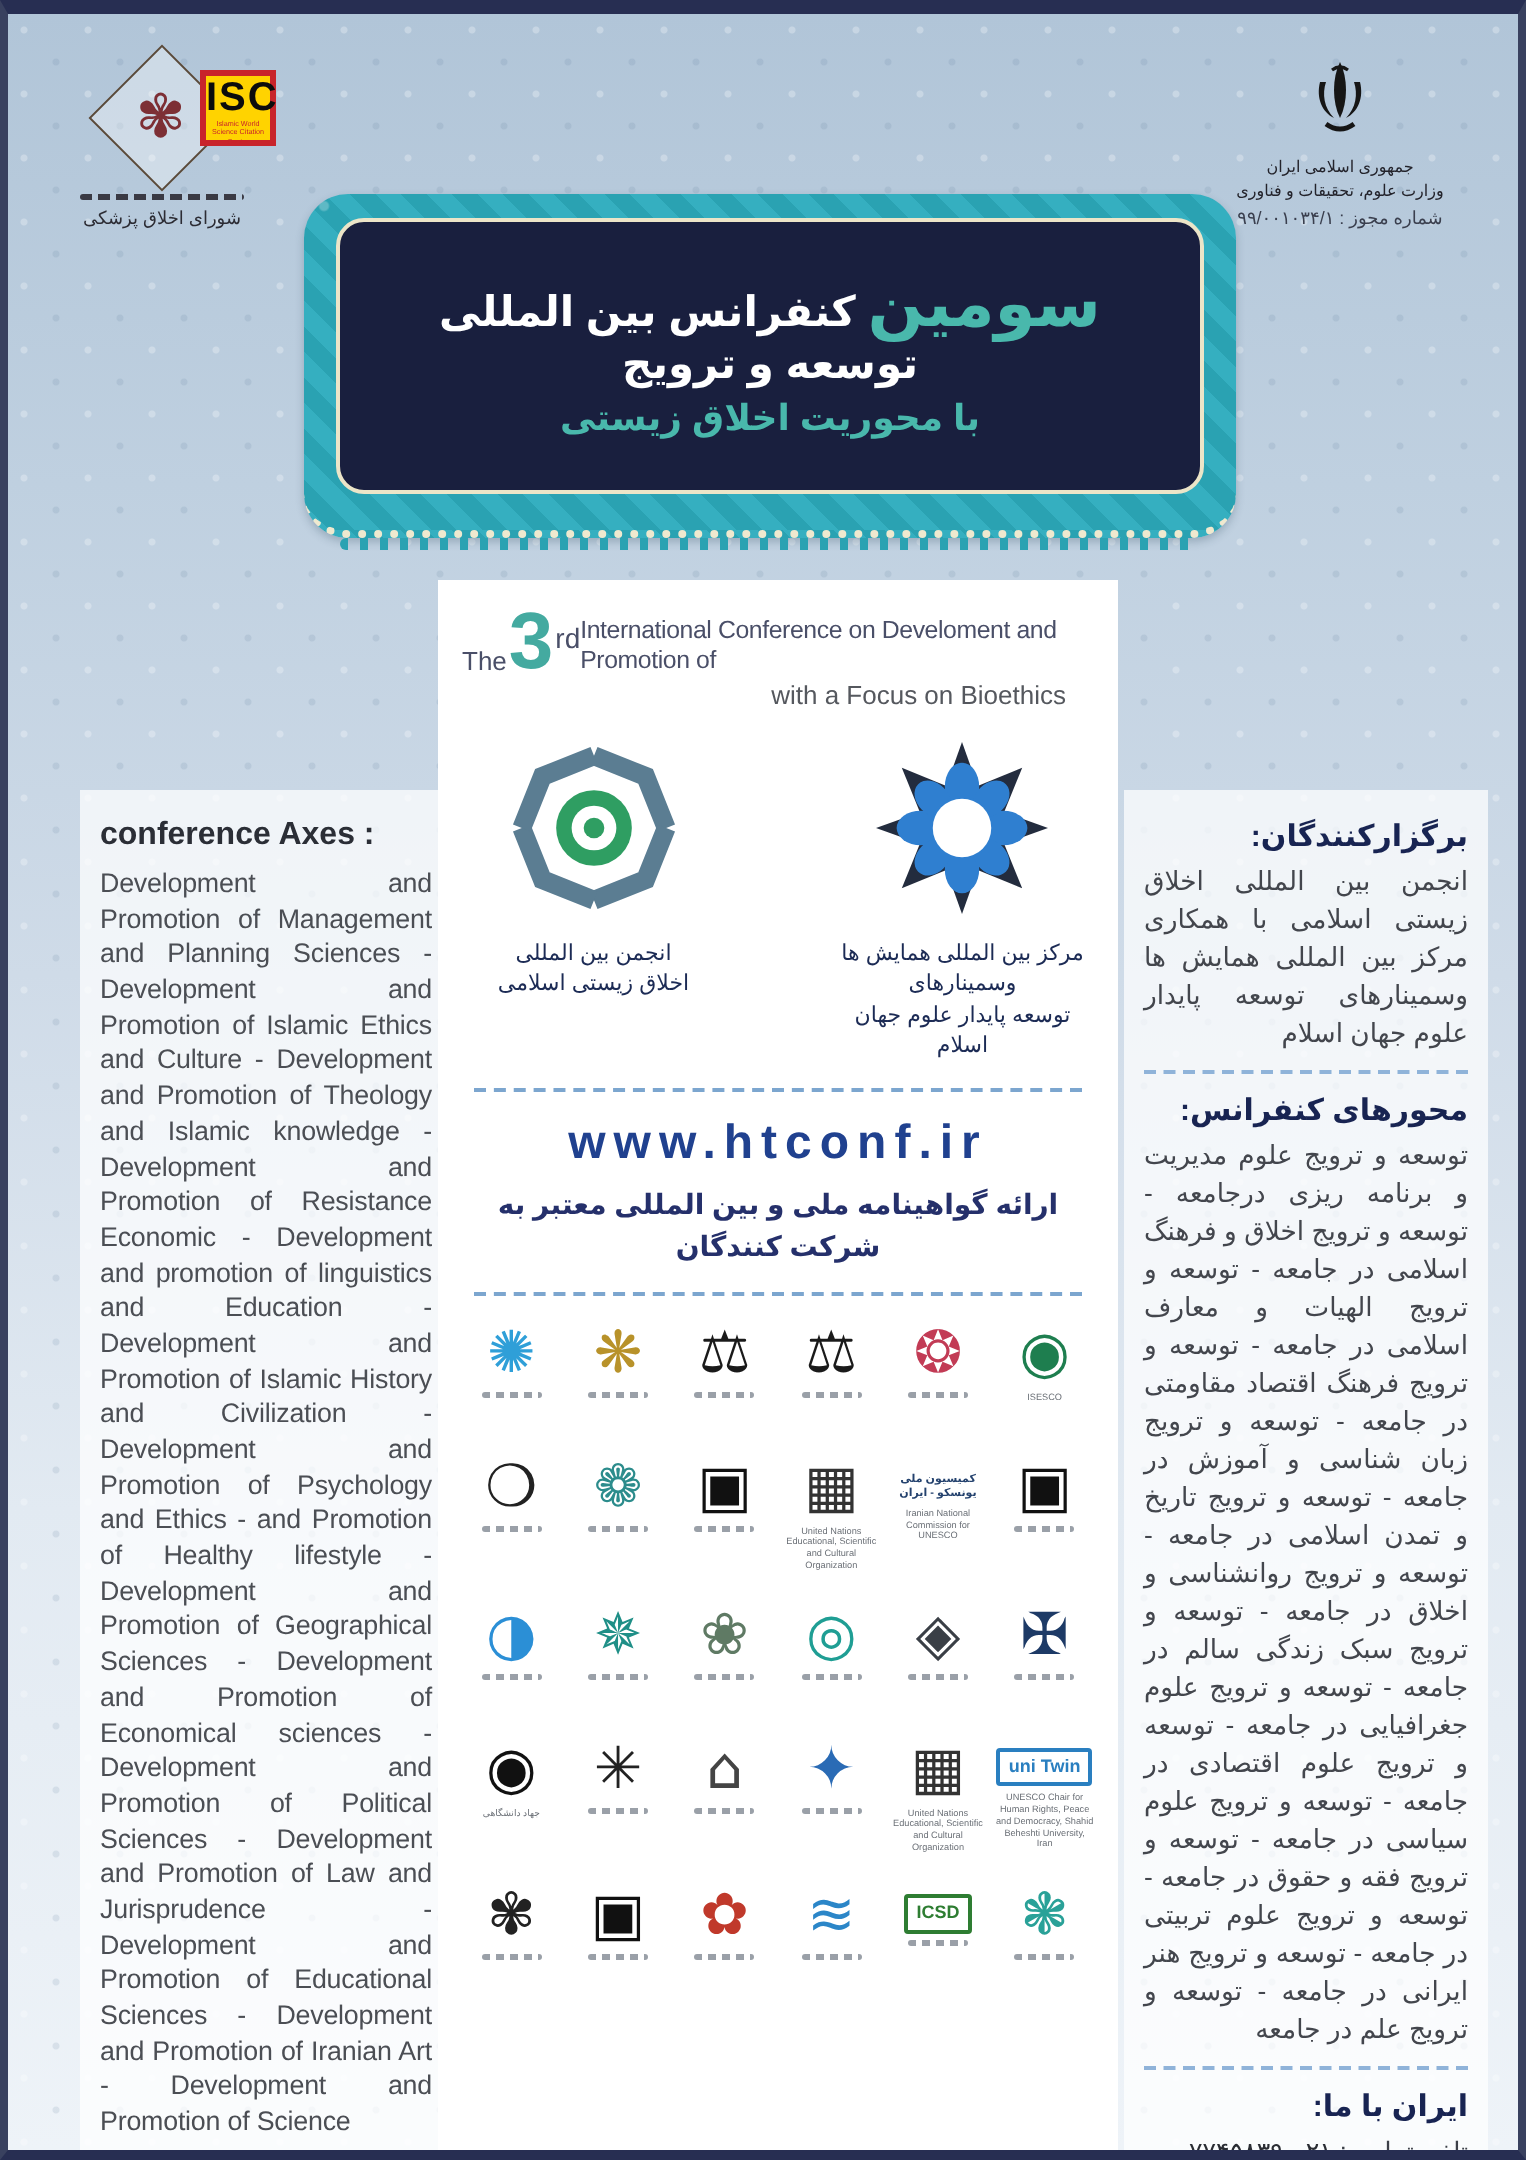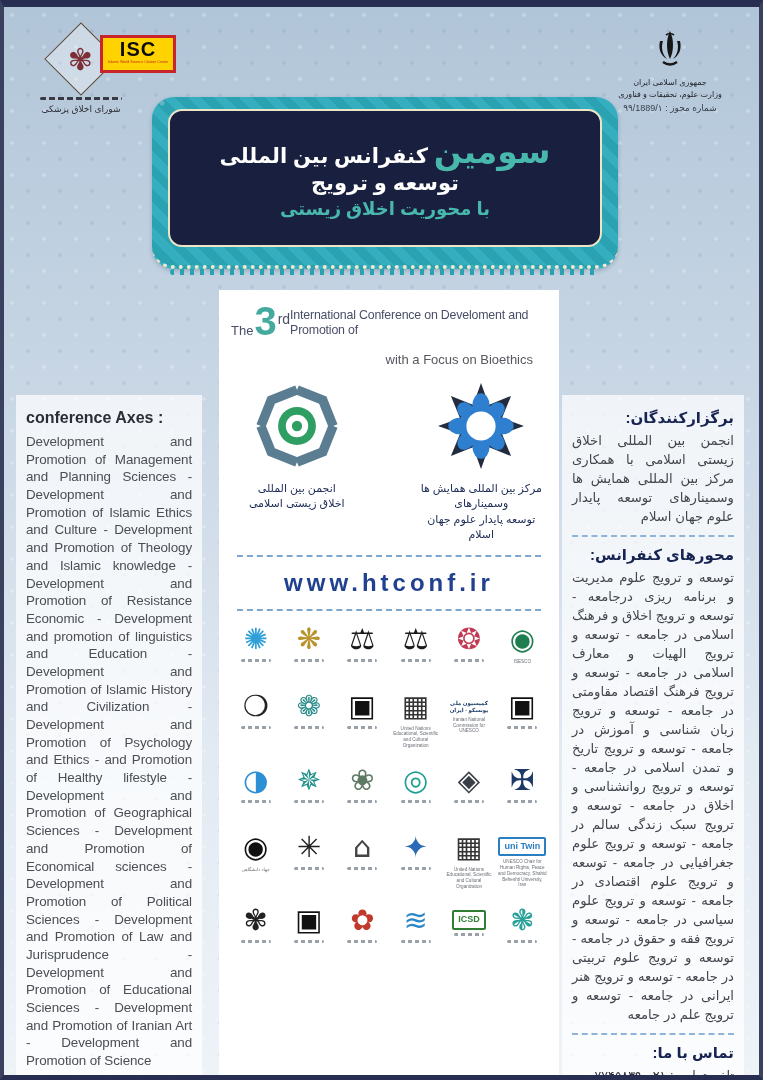--- a/index.html
+++ b/index.html
@@ -25,21 +25,21 @@
   
   .uni-logo{ position:absolute; left:18px; top:26px; width:118px; text-align:center; }
   .uni-seal{ width:52px; height:52px; margin:0 auto; border:1.5px solid #5a4a3a;
     display:flex; align-items:center; justify-content:center; font-size:30px; color:#7d2f35;
     background:rgba(255,255,255,.35); transform:rotate(45deg); }
   .uni-seal span{ transform:rotate(-45deg); }
   .uni-callig{ margin-top:12px; font-size:9px; color:#2c2c34; direction:rtl; line-height:1.5; }
   .uni-callig .squig{ display:block; height:3px; width:70%; margin:3px auto; border-radius:2px;
     background:repeating-linear-gradient(90deg,#3a3a44 0 6px,transparent 6px 9px); }
 
-  .isc-logo{ position:absolute; left:96px; top:28px; width:76px; height:38px;
+  .isc-logo{ position:absolute; left:96px; top:28px; width:38px; height:38px;
     background:#ffd300; border:3px solid #c8242b; text-align:center; }
   .isc-logo .isc-txt{ font-weight:bold; font-size:20px; line-height:22px; color:#0c0c0c; letter-spacing:1px; }
   .isc-logo .isc-sub{ font-size:3.6px; color:#c8242b; line-height:1.2; }
 
   .gov{ position:absolute; right:24px; top:22px; width:130px; text-align:center; direction:rtl; }
   .gov-emblem{ font-size:34px; line-height:40px; color:#161616; }
   .gov-line{ font-size:8px; color:#23232b; line-height:1.5; }
   .gov-license{ font-size:9px; color:#3a3f4e; margin-top:2px; }
 
   
@@ -58,42 +58,42 @@
     display:flex; flex-direction:column; align-items:center; justify-content:center;
     direction:rtl; text-align:center; padding:6px 14px;
   }
   .bn1{ line-height:1.15; }
   .bn1 .third{ color:#49b8ac; font-size:33px; font-weight:bold; }
   .bn1 .rest{ color:#ffffff; font-size:21px; font-weight:bold; }
   .bn2{ color:#ffffff; font-size:33px; font-weight:bold; line-height:1.25; }
   .bn3{ color:#49b8ac; font-size:18px; font-weight:bold; line-height:1.5; }
 
   
-  .col-left{ position:absolute; left:12px; top:388px; width:186px; height:680px;
+  .col-left{ position:absolute; left:36px; top:388px; width:186px; height:680px;
     background:rgba(255,255,255,.72); padding:14px 10px 10px 10px; }
   .col-left h3{ font-size:16px; color:#2b2e36; margin-bottom:6px; }
   .col-left p{ font-size:13.4px; color:#4b4e54; line-height:1.32; text-align:justify; letter-spacing:-.1px; }
 
   .col-center{ position:absolute; left:215px; top:283px; width:340px; height:785px;
     background:#ffffff; padding:14px 12px 8px 12px; }
 
   .col-right{ position:absolute; left:558px; top:388px; width:182px; height:680px;
     background:rgba(255,255,255,.72); padding:14px 10px 10px 10px; direction:rtl; }
   .col-right h3{ font-size:15px; color:#182452; margin-bottom:4px; }
   .col-right p{ font-size:13.2px; color:#43464d; line-height:1.44; text-align:justify; }
   .rsep{ border:none; border-top:2px dashed #8fb3d9; margin:9px 0; }
 
   
   .t1{ display:flex; align-items:flex-end; justify-content:center; color:#4a4f68; }
   .t1 .the{ font-size:13px; line-height:15px; }
   .t1 .num{ font-size:40px; line-height:34px; font-weight:bold; color:#44aaa0; margin:0 1px; }
   .t1 .ord{ font-size:14px; line-height:30px; align-self:flex-start; }
   .t1 .rest{ font-size:12.4px; line-height:15px; letter-spacing:-.2px; }
   .t2{ text-align:center; font-weight:bold; font-size:15.5px; letter-spacing:-.3px; color:#232e63; margin-top:3px; }
-  .t3{ text-align:right; font-size:13px; color:#55585e; margin-top:14px; padding-right:14px; }
+  .t3{ text-align:right; font-size:13px; color:#55585e; margin-top:2px; padding-right:14px; }
 
   
   .orgs{ display:flex; justify-content:center; gap:53px; margin-top:16px; }
   .org{ width:140px; text-align:center; }
   .org .cap{ margin-top:8px; font-size:11px; color:#1c2b55; direction:rtl; line-height:1.4; }
 
   .csep{ border:none; border-top:2px dashed #7ca6cf; margin:12px 6px; }
 
   .city{ text-align:center; direction:rtl; font-size:23px; font-weight:bold; color:#a8262b; margin-top:4px; }
   .site{ text-align:center; font-size:24px; font-weight:bold; color:#20418f; letter-spacing:4px; margin-top:4px; }
@@ -139,21 +139,21 @@
       <svg width="38" height="40" viewBox="0 0 38 40" aria-hidden="true">
         <path d="M19 2 C15 10 15 22 19 30 C23 22 23 10 19 2 Z" fill="#161616"></path>
         <path d="M9 12 C7 20 10 27 16 30 C11 25 10 18 12 12 Z" fill="#161616"></path>
         <path d="M29 12 C31 20 28 27 22 30 C27 25 28 18 26 12 Z" fill="#161616"></path>
         <path d="M12 33 Q19 38 26 33" stroke="#161616" stroke-width="2.4" fill="none"></path>
         <path d="M15 6 Q19 3 23 6" stroke="#161616" stroke-width="1.6" fill="none"></path>
       </svg>
     </div>
     <div class="gov-line">جمهوری اسلامی ایران</div>
     <div class="gov-line">وزارت علوم، تحقیقات و فناوری</div>
-    <div class="gov-license">شماره مجوز : ۹۹/1889/۱</div>
+    <div class="gov-license">شماره مجوز : ۹۹/۰۰۱۰۳۴/۱</div>
   </div>
 
   <div class="ornament">
     <div class="navy-panel">
       <div class="bn1">
         <span class="third">سومین</span><span class="rest"> کنفرانس بین المللی توسعه و ترویج</span>
       </div>
       <div class="bn3">با محوریت اخلاق زیستی</div>
     </div>
   </div>
@@ -220,20 +220,24 @@
         <figcaption class="cap">
           <div>مرکز بین المللی همایش ها وسمینارهای</div>
           <div>توسعه پایدار علوم جهان اسلام</div>
         </figcaption>
       </figure>
     </div>
 
     <hr class="csep">
 
     <a class="site" style="display:block;text-decoration:none;text-align:center;">www.htconf.ir</a>
+    <div class="cert">
+      <div>ارائه گواهینامه ملی و بین المللی معتبر به</div>
+      <div>شرکت کنندگان</div>
+    </div>
 
     <hr class="csep">
 
     <div class="sp-grid" id="sponsor-grid">
         <div class="sp">
           <div class="spglyph" style="color: rgb(47, 159, 216);">✺</div>
           <div class="spcap squiggle"></div>
         </div>
         <div class="sp">
           <div class="spglyph" style="color: rgb(184, 146, 42);">❋</div>
@@ -354,21 +358,21 @@
       </div>
   </section>
 
   <aside class="col-right">
     <h3>برگزارکنندگان:</h3>
     <p>انجمن بین المللی اخلاق زیستی اسلامی با همکاری مرکز بین المللی همایش ها وسمینارهای توسعه پایدار علوم جهان اسلام</p>
     <hr class="rsep">
     <h3>محورهای کنفرانس:</h3>
     <p>توسعه و ترویج علوم مدیریت و برنامه ریزی درجامعه - توسعه و ترویج اخلاق و فرهنگ اسلامی در جامعه - توسعه و ترویج الهیات و معارف اسلامی در جامعه - توسعه و ترویج فرهنگ اقتصاد مقاومتی در جامعه - توسعه و ترویج زبان شناسی و آموزش در جامعه - توسعه و ترویج تاریخ و تمدن اسلامی در جامعه - توسعه و ترویج روانشناسی و اخلاق در جامعه - توسعه و ترویج سبک زندگی سالم در جامعه - توسعه و ترویج علوم جغرافیایی در جامعه - توسعه و ترویج علوم اقتصادی در جامعه - توسعه و ترویج علوم سیاسی در جامعه - توسعه و ترویج فقه و حقوق در جامعه - توسعه و ترویج علوم تربیتی در جامعه - توسعه و ترویج هنر ایرانی در جامعه - توسعه و ترویج علم در جامعه</p>
     <hr class="rsep">
-    <h3>تماس با ما:</h3>
+    <h3>ایران با ما:</h3>
     <div class="contact-line">
       <span>تلفن تماس :</span>
       <span class="val">۰۲۱-۷۷۴۵۸۳۹</span>
     </div>
 
   </aside>
 
 </div>
 
 </body></html>

